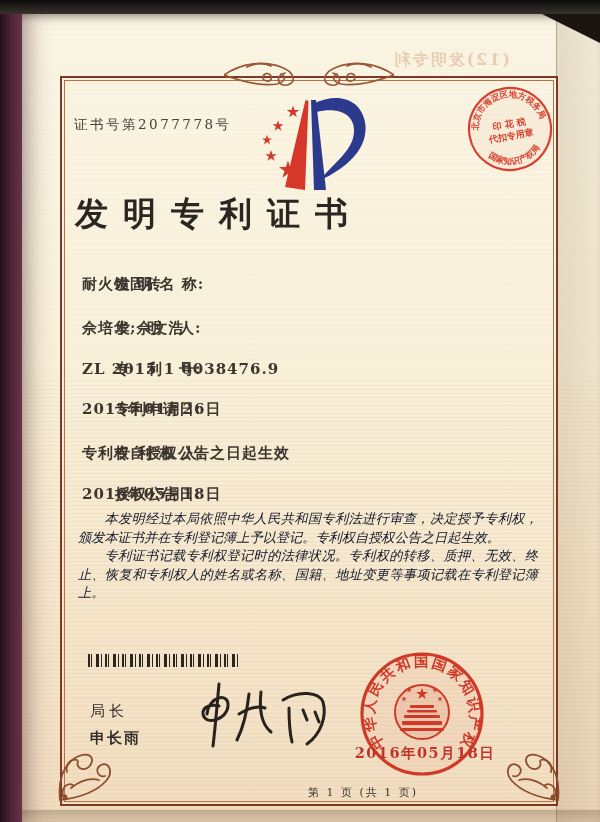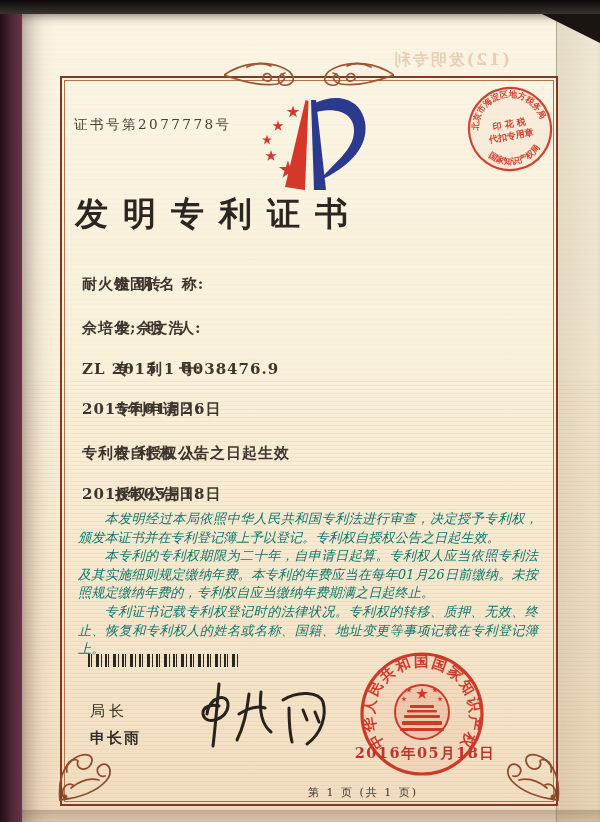--- a/index.html
+++ b/index.html
@@ -57,21 +57,21 @@
 
   .title { left:60px; top:192px; width:498px; z-index:6;
            font-size:33px; font-weight:bold; letter-spacing:15px; text-indent:15px; color:#2b2622; }
 
   .frow { left:82px; z-index:6; font-size:15px; font-weight:600; color:#3c362f; white-space:nowrap; }
   .frow .flabel { letter-spacing:1px; margin-right:9px;padding-left:33px; }
   .frow .fvalue { letter-spacing:1px; }
   .frow.r0 { top:275px; } .frow.r1 { top:319px; } .frow.r2 { top:360px; }
   .frow.r3 { top:400px; } .frow.r4 { top:444px; } .frow.r5 { top:485px; }
 
-  .body-text { left:78px; top:510px; width:460px; z-index:6; color:#0f766e;
+  .body-text { left:78px; top:510px; width:460px; z-index:6; color:#0f172a;
                font-size:13.2px; line-height:18.6px; text-align:justify; font-style:italic; }
   .body-text p { position:static; margin:0; text-indent:2em; }
 
   .barcode { left:88px; top:654px; width:150px; height:13px; z-index:6;
     background-image:repeating-linear-gradient(90deg,#2c2620 0 2px,transparent 2px 3px,#2c2620 3px 4px,transparent 4px 8px,#2c2620 8px 11px,transparent 11px 13px,#2c2620 13px 14px,transparent 14px 17px);
   }
 
   .signer-title { left:90px; top:702px; font-size:15px; font-weight:normal; letter-spacing:4px; color:#332e29; z-index:6; }
   .signer-name  { left:90px; top:729px; font-size:15px; font-weight:bold; letter-spacing:2px; color:#332e29; z-index:6; }
   .signature    { left:183px; top:680px; width:150px; height:68px; z-index:6; }
@@ -183,21 +183,20 @@
     <span class="flabel">专 利 权 人:</span>
       <span class="fvalue">专利权自授权公告之日起生效</span>
   </div>
   <div class="frow r5">
     <span class="flabel">授权公告日:</span>
       <span class="fvalue">2016年05月18日</span>
   </div>
 
   <div class="body-text">
     <p>本发明经过本局依照中华人民共和国专利法进行审查，决定授予专利权，颁发本证书并在专利登记簿上予以登记。专利权自授权公告之日起生效。</p>
-    <p>本专利的专利权期限为二十年，自申请日起算。专利权人应当依照专利法及其实施细则规定缴纳年费。本专利的年费应当在每年01月26日前缴纳。未按照规定缴纳年费的，专利权自应当缴纳年费期满之日起终止。</p>
     <p>专利证书记载专利权登记时的法律状况。专利权的转移、质押、无效、终止、恢复和专利权人的姓名或名称、国籍、地址变更等事项记载在专利登记簿上。</p>
   </div>
 
   <div class="barcode"></div>
 
   <div class="signer-title">局长</div>
   <div class="signer-name">申长雨</div>
   <svg class="signature" viewBox="0 0 150 68">
     <g fill="none" stroke="#27221d" stroke-width="3" stroke-linecap="round" stroke-linejoin="round">
       <path d="M24,34 C26,16 46,12 45,26 C44,40 22,46 20,34 C19,26 30,24 36,26"></path>

